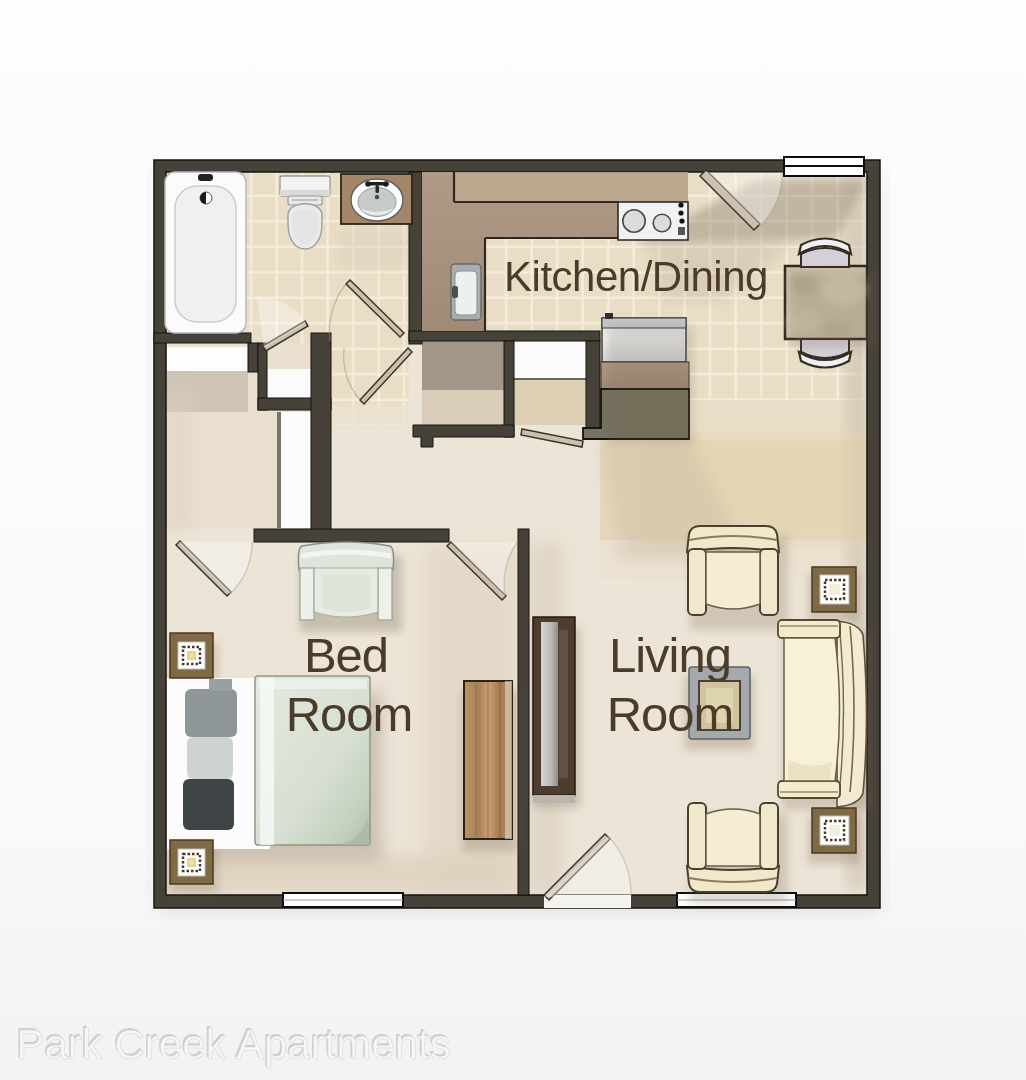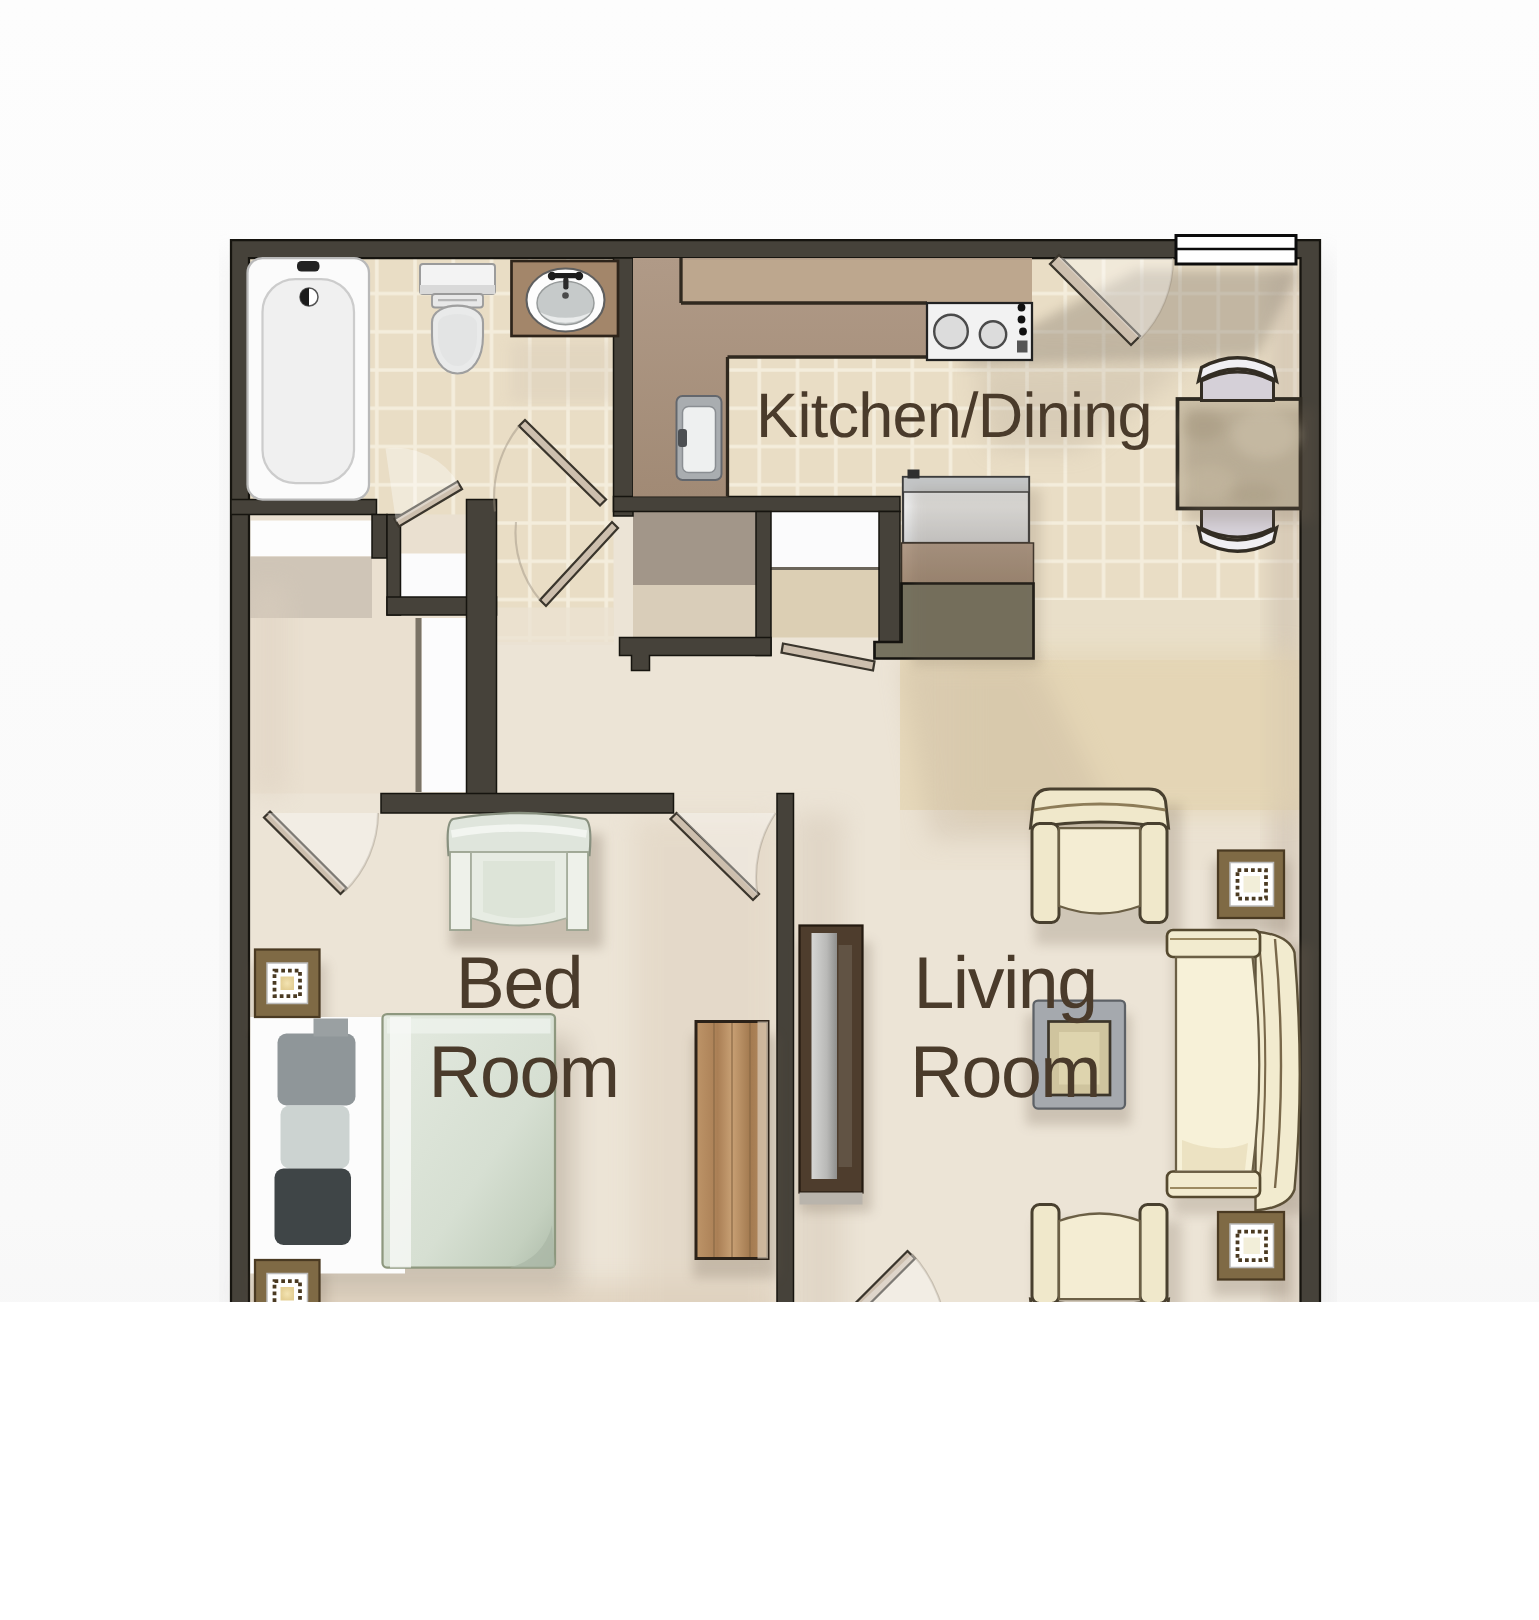--- a/index.html
+++ b/index.html
@@ -1,16 +1,16 @@
 <!DOCTYPE html>
 <html><head>
 <meta charset="utf-8">
 <style>
   html,body{margin:0;padding:0;background:#ffffff;}
-  #page{width:1026px;height:868px;position:relative;overflow:hidden;
+  #page{width:1026px;height:1080px;position:relative;overflow:hidden;
         font-family:"Liberation Sans", sans-serif;}
 </style>
 </head>
 <body>
 <div id="page">
 <svg width="1026" height="1080" viewBox="0 0 1026 1080">
 <defs>
   <linearGradient id="bgGrad" x1="0" y1="0" x2="0" y2="1">
     <stop offset="0" stop-color="#fdfdfd"></stop>
     <stop offset="0.75" stop-color="#f9f9f9"></stop>

